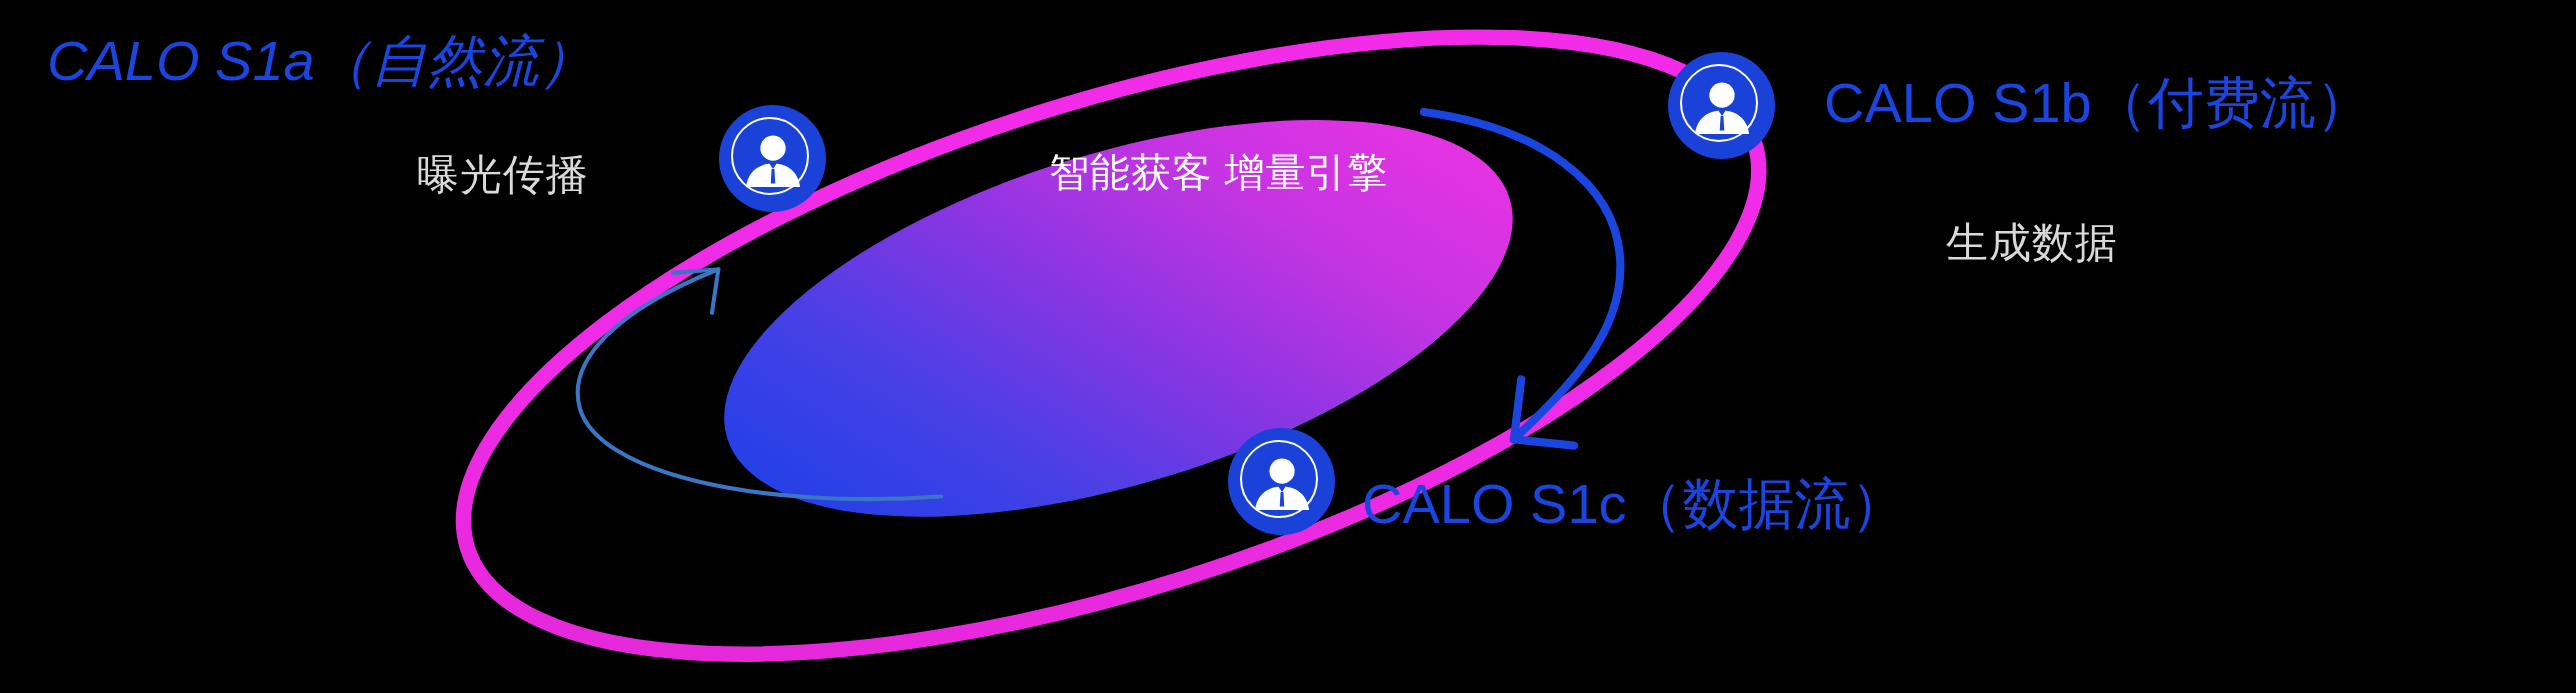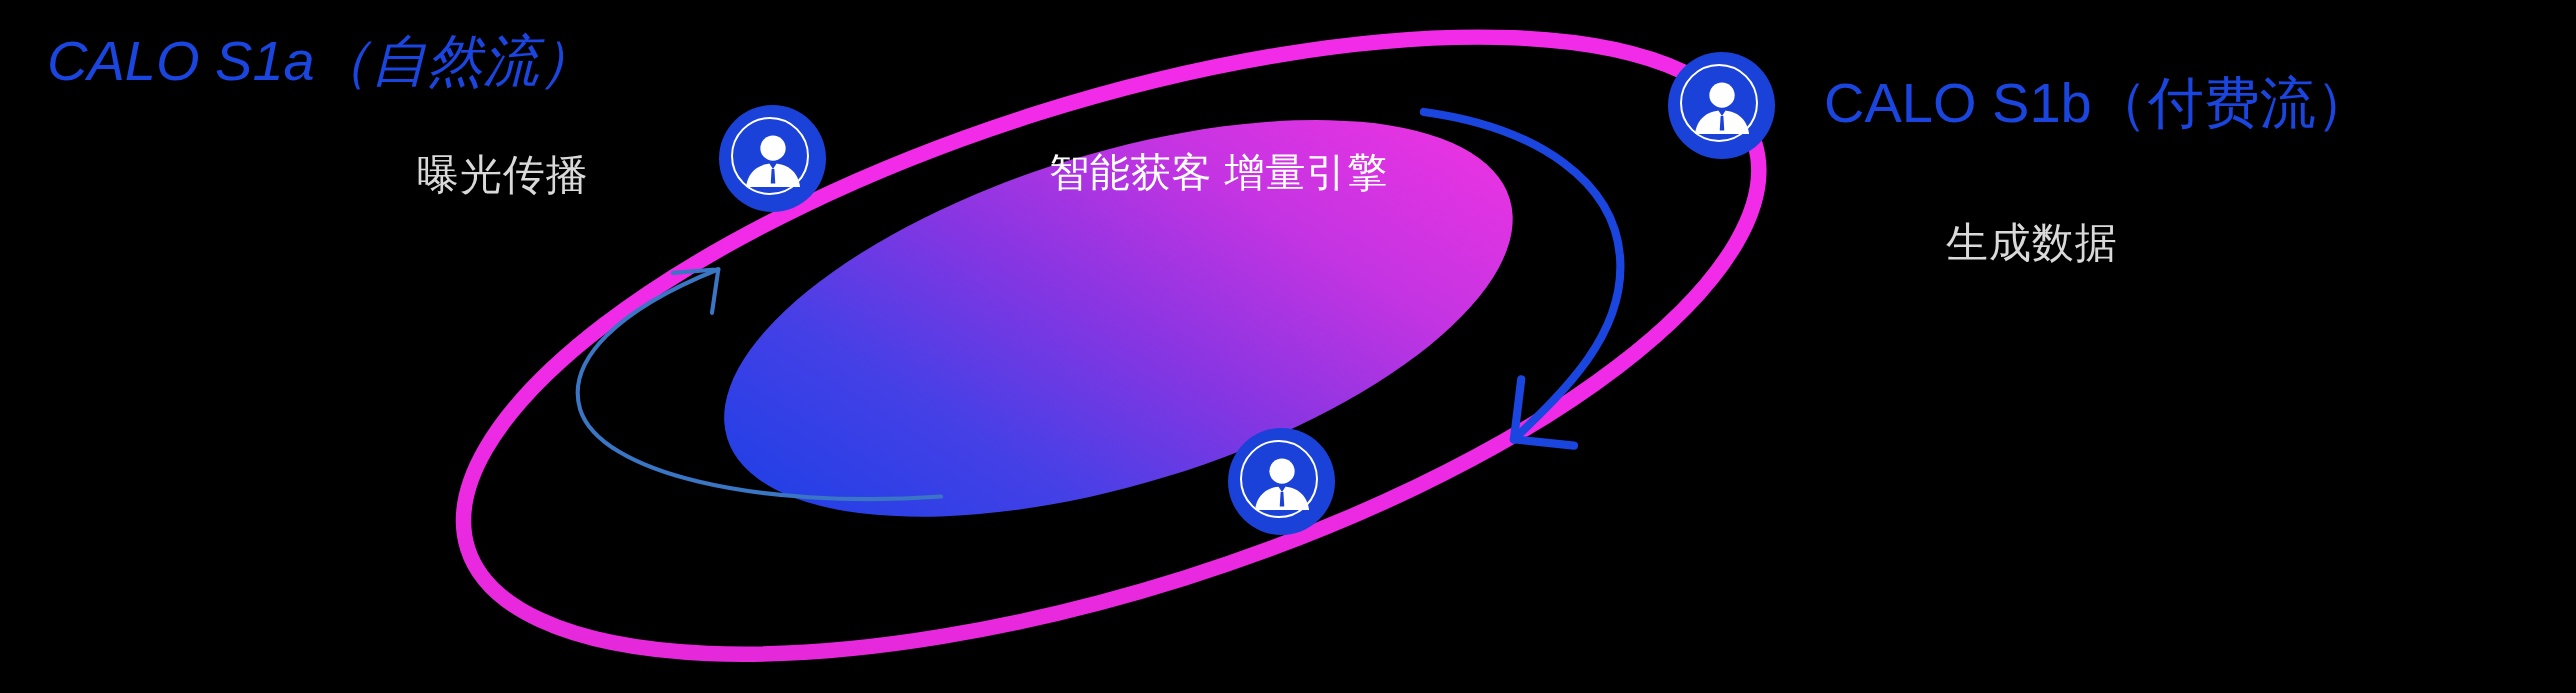--- a/index.html
+++ b/index.html
@@ -163,15 +163,16 @@
       <path d="M 30.5 42 L 33.5 42 L 34.5 58 L 29.5 58 Z" fill="#1a42d8"></path>
     </svg>
   </div>
 
   <div class="txt label-blue" style="left:47px; top:32px;font-style:italic;">CALO S1a（自然流）</div>
   <div class="txt label-grey" style="left:417px; top:153px;">曝光传播</div>
 
   <div class="txt label-blue" style="left:1824px; top:58px;margin-top:16px;">CALO S1b（付费流）</div>
   <div class="txt label-grey" style="left:1946px; top:182px;margin-top:39px;">生成数据</div>
 
+  <div class="txt label-blue" style="left:1362px; top:475px;">CALO S1c（数据流）</div>
 
 </div>
 
 
 </body></html>

